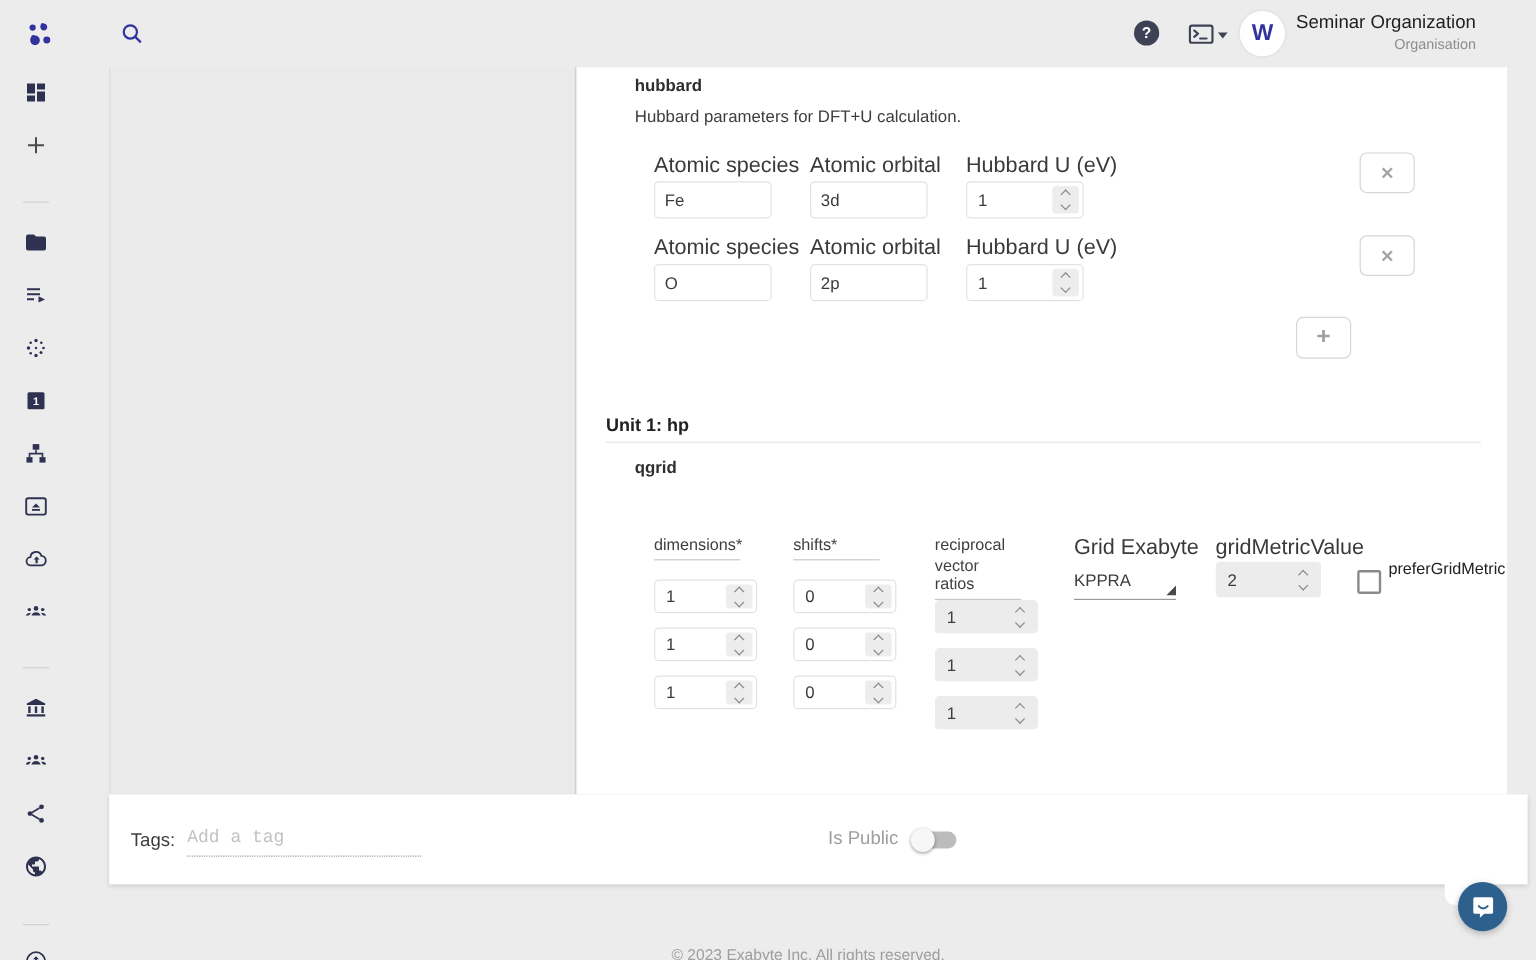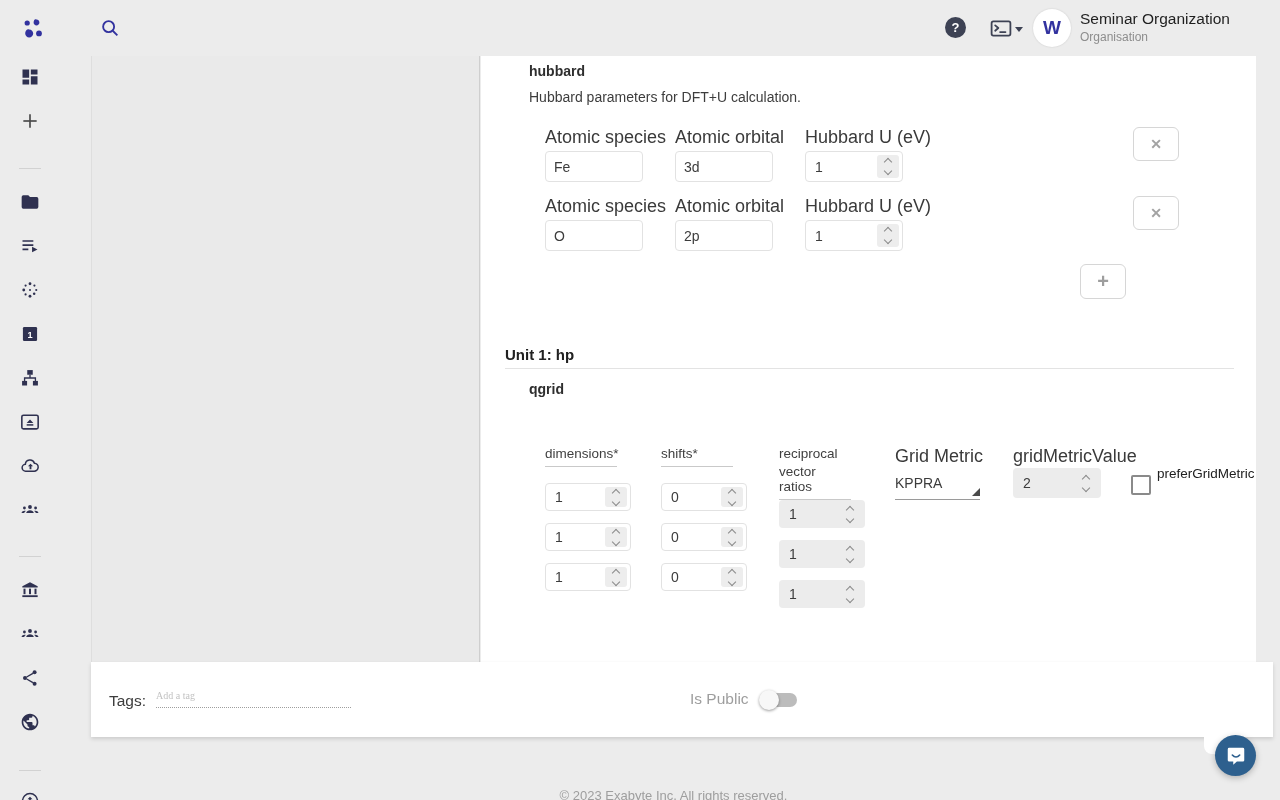--- a/index.html
+++ b/index.html
@@ -15,21 +15,21 @@
   .topbar{position:absolute;top:0;left:0;width:1280px;height:56px;background:#ececec;z-index:5;}
   .logo{position:absolute;left:22px;top:17px;width:24px;height:24px;cursor:pointer;}
   .search-btn{position:absolute;left:99px;top:17px;width:22px;height:22px;cursor:pointer;}
   .help-btn{position:absolute;left:945px;top:17px;width:21px;height:21px;border-radius:50%;
     background:#3d4254;color:#fff;font-size:13px;font-weight:bold;display:flex;align-items:center;justify-content:center;cursor:pointer;}
   .term-btn{position:absolute;left:990px;top:20px;display:flex;align-items:center;gap:3px;cursor:pointer;}
   .term-caret{width:0;height:0;border-left:4px solid transparent;border-right:4px solid transparent;border-top:5px solid #3d4254;margin-top:2px;}
   .avatar{position:absolute;left:1033px;top:9px;width:38px;height:38px;border-radius:50%;background:#fff;
     display:flex;align-items:center;justify-content:center;font-weight:bold;font-size:19px;color:#32329f;
     box-shadow:0 0 2px rgba(0,0,0,.15);cursor:pointer;}
-  .org-block{position:absolute;left:1080px;top:9px;}
+  .org-block{position:absolute;left:1080px;top:9px;text-align:right;}
   .org-name{font-size:15.5px;color:#1f1f1f;line-height:20px;}
   .org-type{font-size:12px;color:#8d8d8d;line-height:16px;}
 
   
   .rail{position:absolute;left:0;top:56px;width:60px;height:744px;}
   .rail-item{position:absolute;left:0;width:60px;height:22px;display:flex;justify-content:center;align-items:center;cursor:pointer;}
   .rail-div{position:absolute;left:19px;width:22px;border-top:1px solid #d2d2d2;}
   .rail svg{display:block;}
 
   
@@ -74,22 +74,22 @@
     border-bottom:8px solid #4a4a4a;border-left:8px solid transparent;}
 
   .checkbox{position:absolute;width:16px;height:16px;border:2px solid #8a8a8a;border-radius:2px;background:#fff;cursor:pointer;}
   .cblabel{position:absolute;font-size:13.5px;color:#212121;white-space:nowrap;}
 
   
   .bottom-bar{position:absolute;left:91px;top:662px;width:1165px;height:75px;background:#fff;
     box-shadow:0 2px 4px rgba(0,0,0,.14);padding-left:17px;}
   .tags-label{position:absolute;left:18px;top:30px;font-size:15.5px;color:#3d3d3d;}
   .tag-input{position:absolute;left:65px;top:24px;width:195px;border:none;outline:none;background:transparent;
-    border-bottom:1px dotted #9e9e9e;font-size:10px;padding:4px 0 6px 0;color:#0f172a;
-    font-family:Liberation Serif, serif;}
+    border-bottom:1px dotted #9e9e9e;font-size:15px;padding:4px 0 6px 0;color:#0f172a;
+    font-family:Liberation Mono, monospace;}
   .tag-input::placeholder{color:#c2c2c2;}
   .ispublic-label{position:absolute;left:599px;top:28px;font-size:15.5px;color:#9e9e9e;}
   .switch{position:absolute;left:672px;top:31px;width:34px;height:14px;border-radius:7px;background:#bcbcbc;cursor:pointer;}
   .switch .knob{position:absolute;left:-4px;top:-3px;width:20px;height:20px;border-radius:50%;background:#f7f7f7;
     box-shadow:0 1px 3px rgba(0,0,0,.4);}
 
   
   .footer-copy{position:absolute;left:91px;top:788px;width:1165px;text-align:center;font-size:13px;color:#9e9e9e;}
   .chat-corner{position:absolute;left:1204px;top:724px;width:30px;height:30px;background:#fff;border-radius:8px;z-index:8;}
   .chat-btn{position:absolute;left:1215px;top:735px;width:41px;height:41px;border-radius:50%;background:#2e608e;
@@ -308,21 +308,21 @@
     <div class="ulabel" style="left:64px;top:390px;">
       <span class="lab-line">dimensions*</span>
     </div>
     <div class="ulabel" style="left:180px;top:390px;">
       <span class="lab-line">shifts*</span>
     </div>
     <div class="ulabel two" style="left:298px;top:390px;">
       <span class="top-line">reciprocal</span>
       <span class="lab-line">vector ratios</span>
     </div>
-    <div class="flabel" style="left:414px;top:390px;">Grid Metric</div>
+    <div class="flabel" style="left:414px;top:390px;">Grid Exabyte</div>
     <div class="flabel" style="left:532px;top:390px;">gridMetricValue</div>
 
     <div class="select" style="left:414px;top:419px;">
       <span>KPPRA</span>
       <span class="sel-arrow"></span>
     </div>
 
     <div class="numinput disabled" style="left:532px;top:412px;width:88px;height:30px;">
       <span class="val">2</span>
       <span class="spin">

